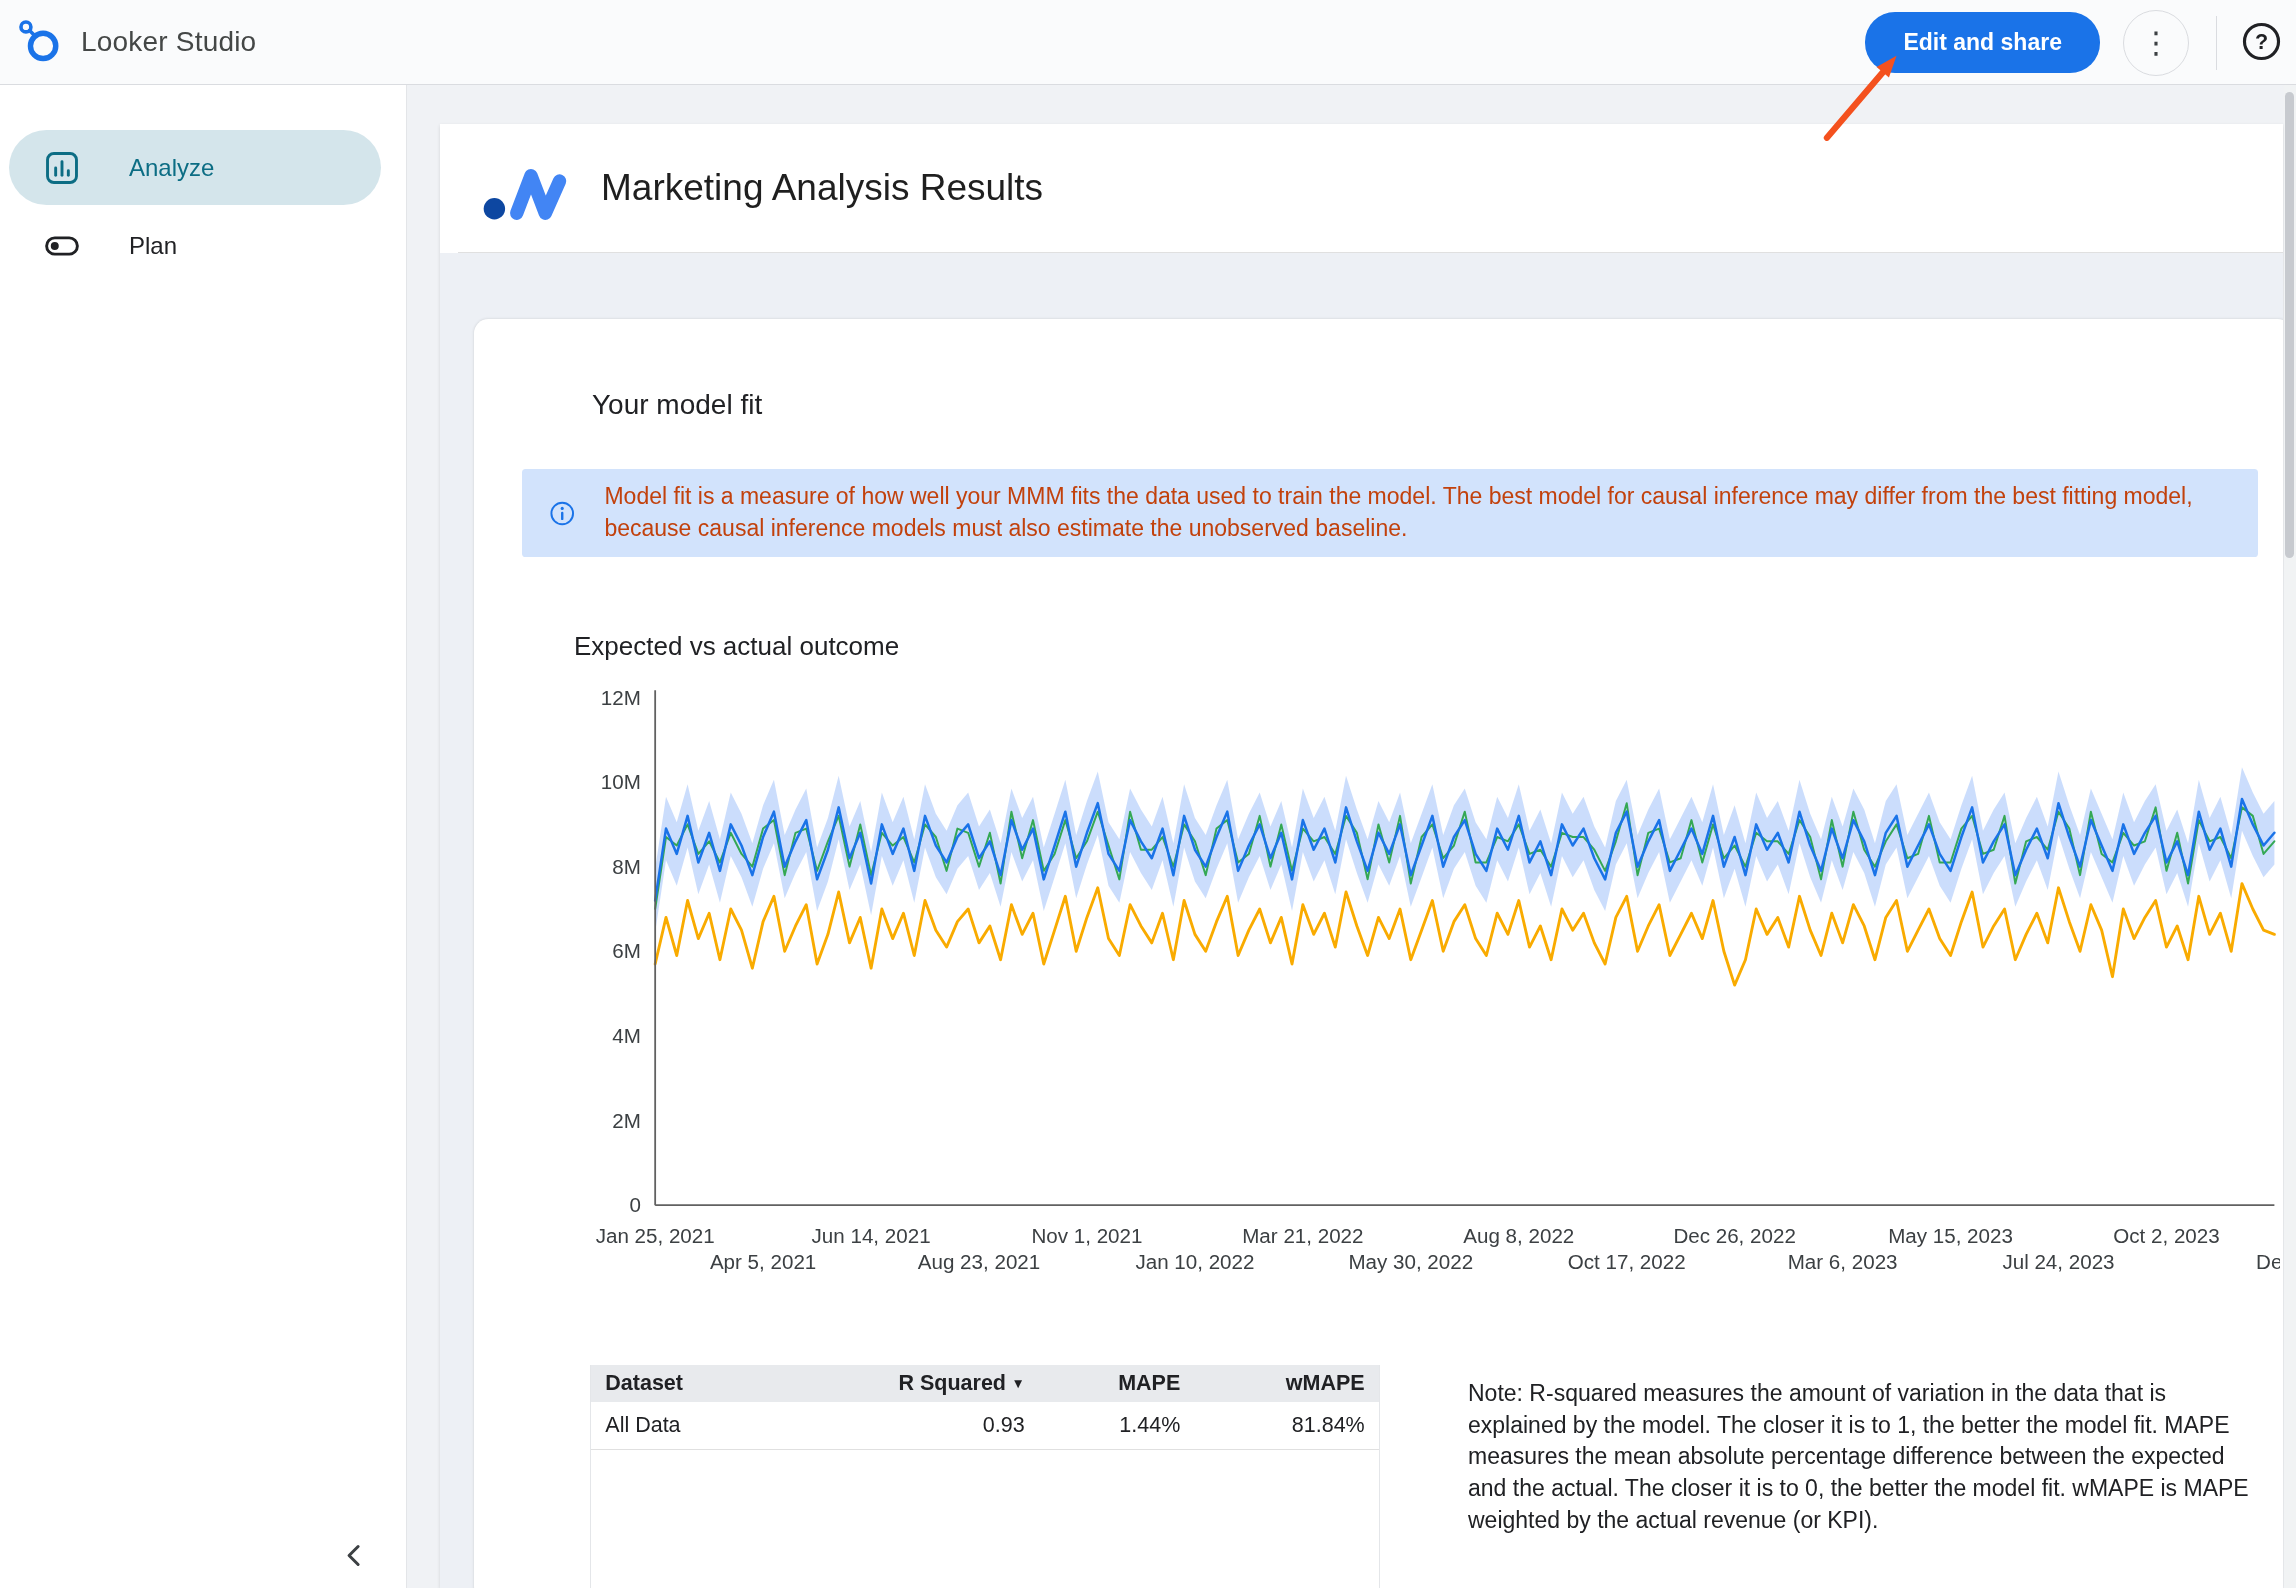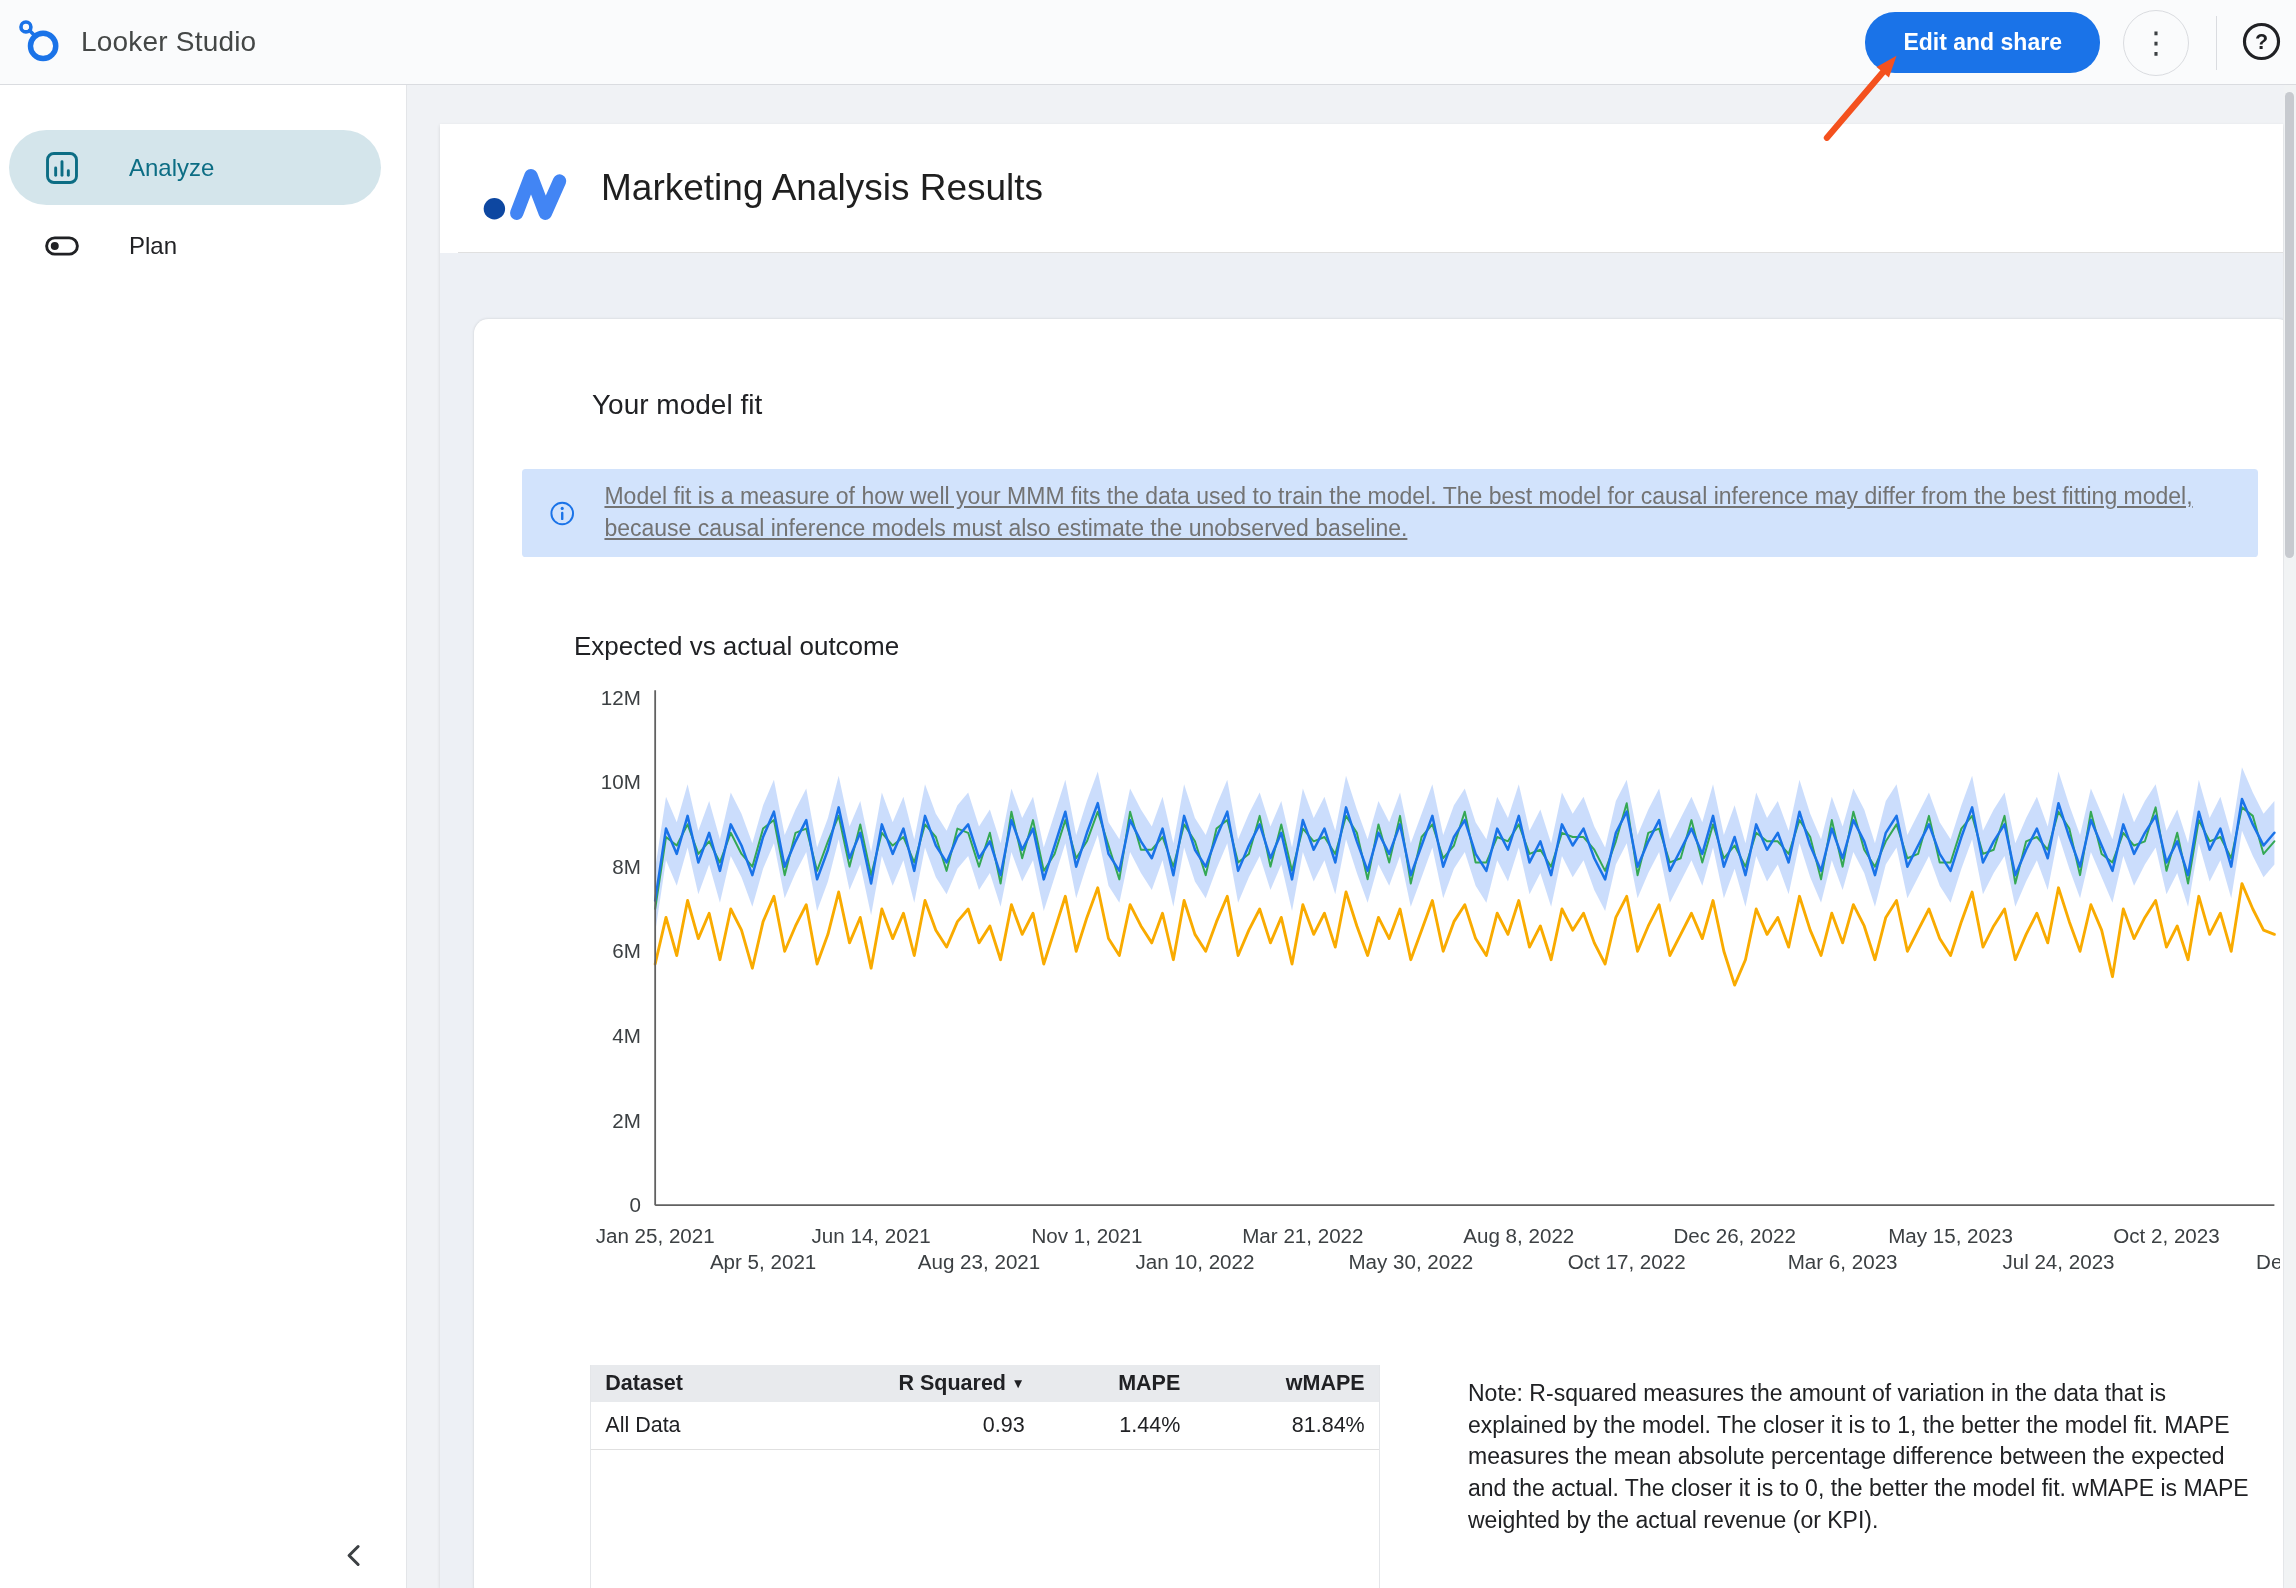--- a/index.html
+++ b/index.html
@@ -41,21 +41,21 @@
   .report-title { position:absolute; left:161px; top:43px; font-size:37px; font-weight:400; color:#1f1f1f; }
   .page-divider { position:absolute; left:18px; right:0; top:128px; height:0.9px; background:#e0e0e0; }
   .page-body { position:absolute; left:0; right:0; top:129px; bottom:0; background:#edf0f5; }
 
   
   .card { position:absolute; left:34px; top:66px; right:-9px; bottom:-10.7px; background:#fff;
           border-radius:14.3px; box-shadow:0 0.9px 2.7px rgba(60,64,67,.2); }
   .card-title { position:absolute; left:118px; top:70px; font-size:28px; font-weight:400; color:#202124; }
   .info-banner { position:absolute; left:48px; right:34px; top:150px; height:88px; background:#d2e3fc;
                  border-radius:3.6px; display:flex; align-items:center; padding:0 27px; gap:29px; }
-  .info-text { font-size:23px; line-height:1.38; color:#737373; max-width:1630px;text-decoration:underline; }
+  .info-text { font-size:23px; line-height:1.38; color:#c2410c; max-width:1630px; }
   .section-title { position:absolute; left:100px; top:312px; font-size:26px; font-weight:400; color:#202124; }
 
   .chart-wrap { position:absolute; left:86px; top:356px; width:1720px; height:682px; }
   #chartSvg { display:block; }
   #chartSvg text { font-family:"Liberation Sans", sans-serif; }
   .chart-legend { width:1720px; display:flex; justify-content:center; gap:43px; margin-top:3.6px; }
   .lg-item { display:flex; align-items:center; gap:12.5px; }
   .lg-swatch { width:41px; height:4.5px; border-radius:2.7px; display:inline-block; }
   .lg-label { font-size:23px; color:#202124; }
 

